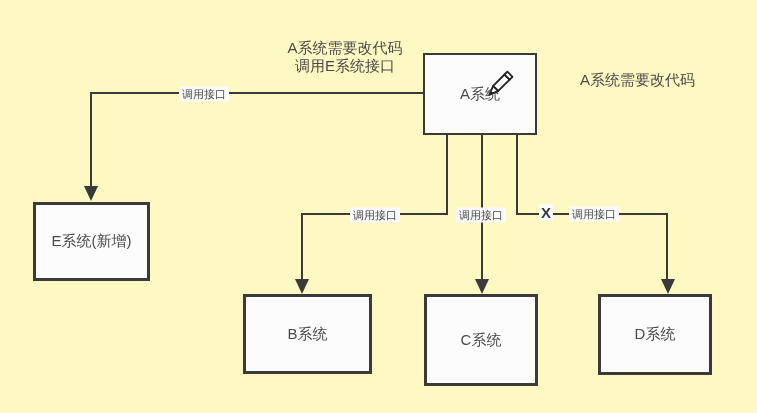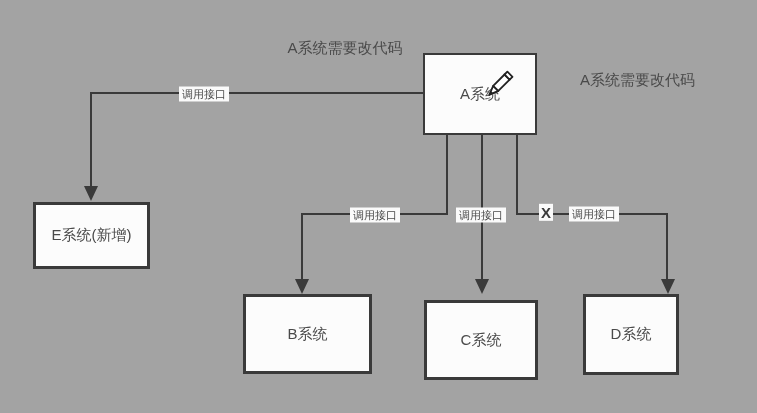--- a/index.html
+++ b/index.html
@@ -3,21 +3,21 @@
 <meta charset="utf-8">
 <style>
   html,body{margin:0;padding:0;}
   body{
     font-family:"Liberation Sans","DejaVu Sans",sans-serif;
     background:#ffffff;
   }
   .stage{
     position:relative;
     width:757px;height:413px;
-    background:#a3a3a3;
+    background:#fef9c3;
     overflow:hidden;
     color:#4a4a4a;
   }
   .box{
     position:absolute;
     background:#fcfcfc;
     border:3px solid #3a3a3a;
     display:flex;align-items:center;justify-content:center;
     font-size:15px;
     box-sizing:border-box;
@@ -63,20 +63,21 @@
     width:34px;height:34px;
   }
 </style>
 </head>
 <body>
 
 <div class="stage">
 
   <div class="annotation" style="left:245px;top:39px;width:200px">
     <div>A系统需要改代码</div>
+    <div>调用E系统接口</div>
   </div>
   <div class="annotation" style="left:535px;top:71px;width:205px">
     <div>A系统需要改代码</div>
   </div>
 
   <div class="hline" style="left:91px;top:92px;width:332px"></div>
   <div class="vline" style="left:90px;top:92px;height:95px"></div>
   <div class="arrow" style="left:84px;top:186px"></div>
   <span class="edge-label" style="left:204px;top:94px">调用接口</span>
 
@@ -93,30 +94,30 @@
   <div class="vline" style="left:516px;top:135px;height:80px"></div>
   <div class="hline" style="left:516px;top:213px;width:152px"></div>
   <div class="vline" style="left:666px;top:213px;height:68px"></div>
   <div class="arrow" style="left:661px;top:279px"></div>
   <span class="x-marker" style="left:546px;top:213px">X</span>
   <span class="edge-label" style="left:594px;top:214px">调用接口</span>
 
   <div class="box" style="left:423px;top:53px;width:114px;height:82px;border-width:2px">
     <span>A系统</span>
   </div>
-  <div class="box" style="left:33px;top:202px;width:117px;height:67px">
+  <div class="box" style="left:33px;top:202px;width:117px;height:79px">
     <span>E系统(新增)</span>
   </div>
   <div class="box" style="left:243px;top:294px;width:129px;height:80px">
     <span>B系统</span>
   </div>
-  <div class="box" style="left:424px;top:300px;width:114px;height:80px">
+  <div class="box" style="left:424px;top:294px;width:114px;height:92px">
     <span>C系统</span>
   </div>
-  <div class="box" style="left:583px;top:294px;width:96px;height:81px">
+  <div class="box" style="left:598px;top:294px;width:114px;height:81px">
     <span>D系统</span>
   </div>
 
   <svg class="pencil" viewBox="0 0 30 30">
     <g fill="#ffffff" stroke="#222222" stroke-width="1.6" stroke-linejoin="round">
       <path d="M5.5 25.5 L9 17.5 L13.5 22 Z"></path>
       <path d="M9 17.5 L19 7.5 L23.5 12 L13.5 22 Z"></path>
       <path d="M19 7.5 L21.5 5 L26 9.5 L23.5 12 Z"></path>
     </g>
     <path d="M5.5 25.5 L7 22 L9.3 24.2 Z" fill="#222222"></path>

